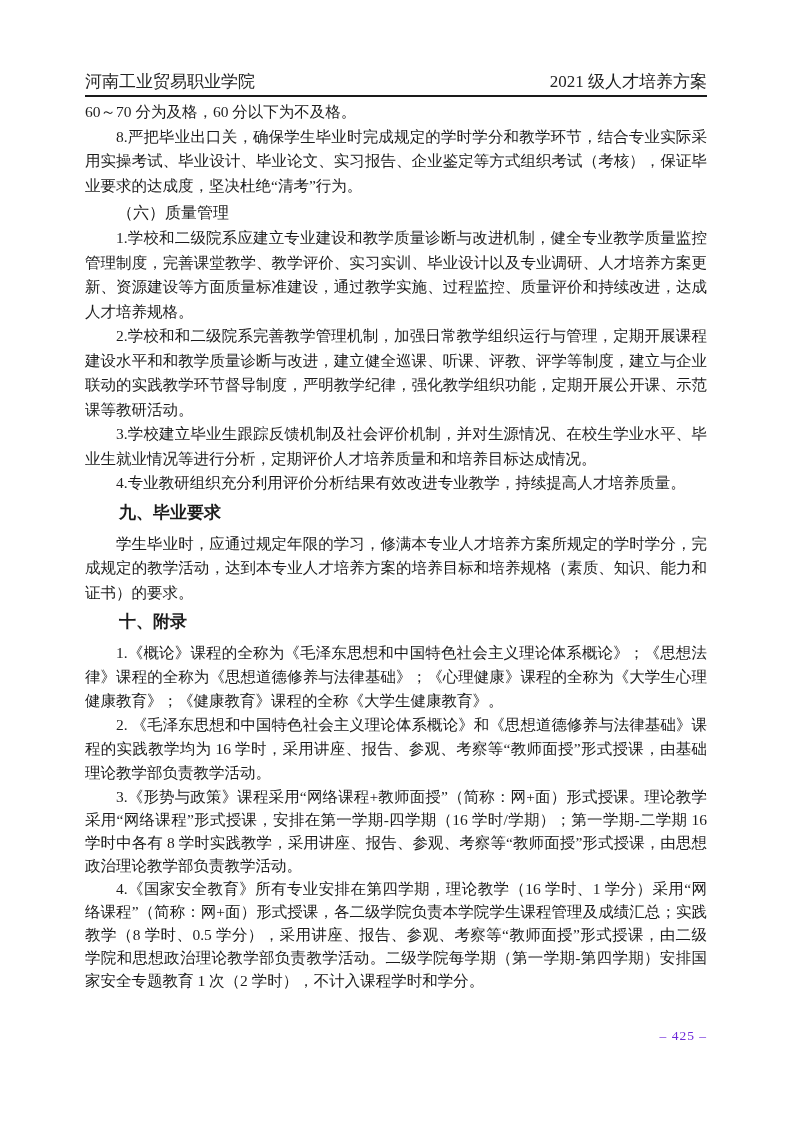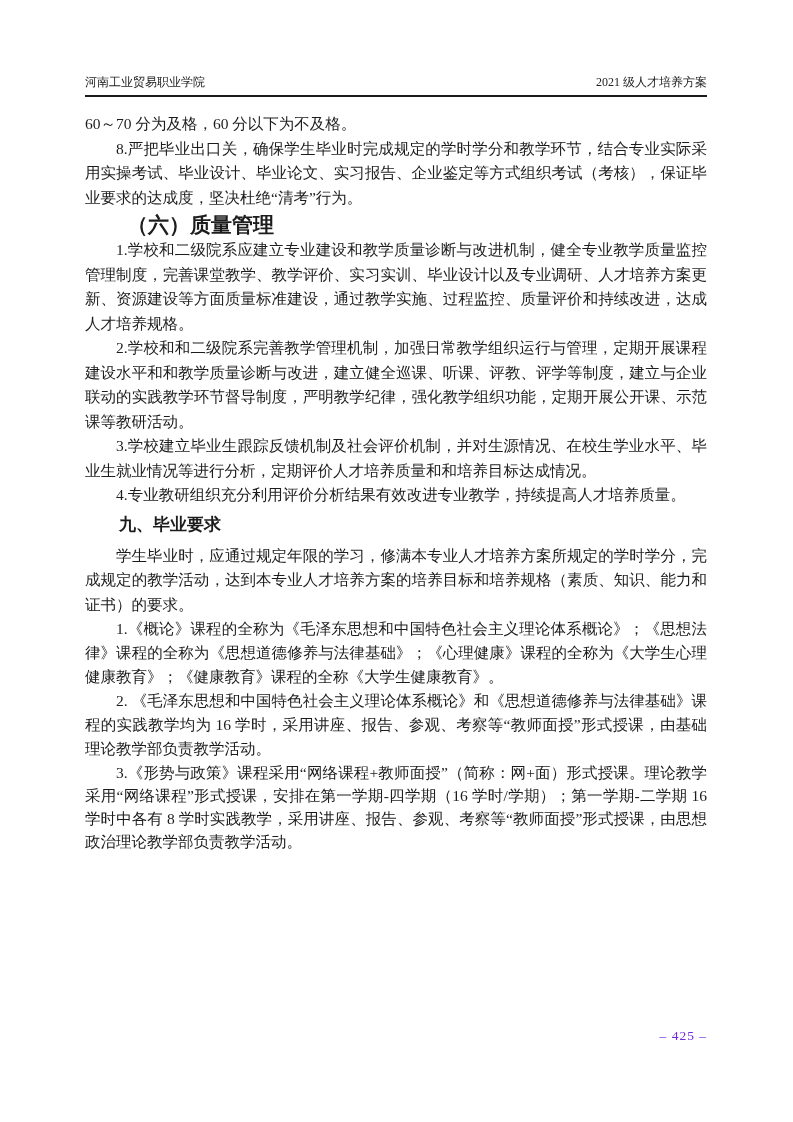--- a/index.html
+++ b/index.html
@@ -20,39 +20,38 @@
   }
   
   .doc-header {
     position: absolute;
     top: 73px;
     left: 85px;
     right: 86px;
     display: flex;
     justify-content: space-between;
     align-items: flex-end;
-    font-size: 12px;
+    font-size: 17px;
     line-height: 18px;
     color: #222;
   }
   .doc-header-rule {
     position: absolute;
     top: 95px;
     left: 85px;
     right: 86px;
     height: 0;
     border-top: 2px solid #1a1a1a;
   }
   
   .doc-body {
     position: absolute;
     top: 100px;
     left: 85px;
     right: 86px;
-    margin-top: 12px;
   }
   .doc-body p {
     margin: 0;
     font-size: 15.5px;
     line-height: 24.5px;
     text-align: justify;
     text-justify: inter-ideograph;
     word-break: break-all;
   }
   p.body        { text-indent: 2em; }
@@ -62,22 +61,22 @@
   p.h2 {
     font-family: Liberation Mono, monospace;
     font-weight: bold;
     font-size: 17px;
     line-height: 26px;
     text-indent: 2em;
     margin: 5px 0 5px 0;
   }
   p.h3 {
     font-family: "Liberation Sans", "DejaVu Sans", sans-serif;
-    font-weight: bold;
-    font-size: 21px;
+    font-weight: normal;
+    font-size: 16px;
     line-height: 25px;
     text-indent: 2em;
     margin: 2px 0 1px 0;
   }
   
   .doc-footer {
     position: absolute;
     right: 86px;
     top: 1028px;
     font-size: 13.5px;
@@ -100,22 +99,24 @@
   <div class="doc-body" id="doc-body">
       <p class="body-noindent">60～70 分为及格，60 分以下为不及格。</p>
       <p class="body">8.严把毕业出口关，确保学生毕业时完成规定的学时学分和教学环节，结合专业实际采用实操考试、毕业设计、毕业论文、实习报告、企业鉴定等方式组织考试（考核），保证毕业要求的达成度，坚决杜绝“清考”行为。</p>
       <p class="h3">（六）质量管理</p>
       <p class="body">1.学校和二级院系应建立专业建设和教学质量诊断与改进机制，健全专业教学质量监控管理制度，完善课堂教学、教学评价、实习实训、毕业设计以及专业调研、人才培养方案更新、资源建设等方面质量标准建设，通过教学实施、过程监控、质量评价和持续改进，达成人才培养规格。</p>
       <p class="body">2.学校和和二级院系完善教学管理机制，加强日常教学组织运行与管理，定期开展课程建设水平和和教学质量诊断与改进，建立健全巡课、听课、评教、评学等制度，建立与企业联动的实践教学环节督导制度，严明教学纪律，强化教学组织功能，定期开展公开课、示范课等教研活动。</p>
       <p class="body">3.学校建立毕业生跟踪反馈机制及社会评价机制，并对生源情况、在校生学业水平、毕业生就业情况等进行分析，定期评价人才培养质量和和培养目标达成情况。</p>
       <p class="body">4.专业教研组织充分利用评价分析结果有效改进专业教学，持续提高人才培养质量。</p>
       <p class="h2">九、毕业要求</p>
       <p class="body">学生毕业时，应通过规定年限的学习，修满本专业人才培养方案所规定的学时学分，完成规定的教学活动，达到本专业人才培养方案的培养目标和培养规格（素质、知识、能力和证书）的要求。</p>
+      <p class="h2">十、附录</p>
       <p class="body-mid">1.《概论》课程的全称为《毛泽东思想和中国特色社会主义理论体系概论》；《思想法律》课程的全称为《思想道德修养与法律基础》；《心理健康》课程的全称为《大学生心理健康教育》；《健康教育》课程的全称《大学生健康教育》。</p>
       <p class="body-mid">2. 《毛泽东思想和中国特色社会主义理论体系概论》和《思想道德修养与法律基础》课程的实践教学均为 16 学时，采用讲座、报告、参观、考察等“教师面授”形式授课，由基础理论教学部负责教学活动。</p>
       <p class="body-tight">3.《形势与政策》课程采用“网络课程+教师面授”（简称：网+面）形式授课。理论教学采用“网络课程”形式授课，安排在第一学期-四学期（16 学时/学期）；第一学期-二学期 16 学时中各有 8 学时实践教学，采用讲座、报告、参观、考察等“教师面授”形式授课，由思想政治理论教学部负责教学活动。</p>
+      <p class="body-tight">4.《国家安全教育》所有专业安排在第四学期，理论教学（16 学时、1 学分）采用“网络课程”（简称：网+面）形式授课，各二级学院负责本学院学生课程管理及成绩汇总；实践教学（8 学时、0.5 学分），采用讲座、报告、参观、考察等“教师面授”形式授课，由二级学院和思想政治理论教学部负责教学活动。二级学院每学期（第一学期-第四学期）安排国家安全专题教育 1 次（2 学时），不计入课程学时和学分。</p>
     </div>
 
   <div class="doc-footer">
     <span>– 425 –</span>
   </div>
 
 </div>
 
 </body></html>

